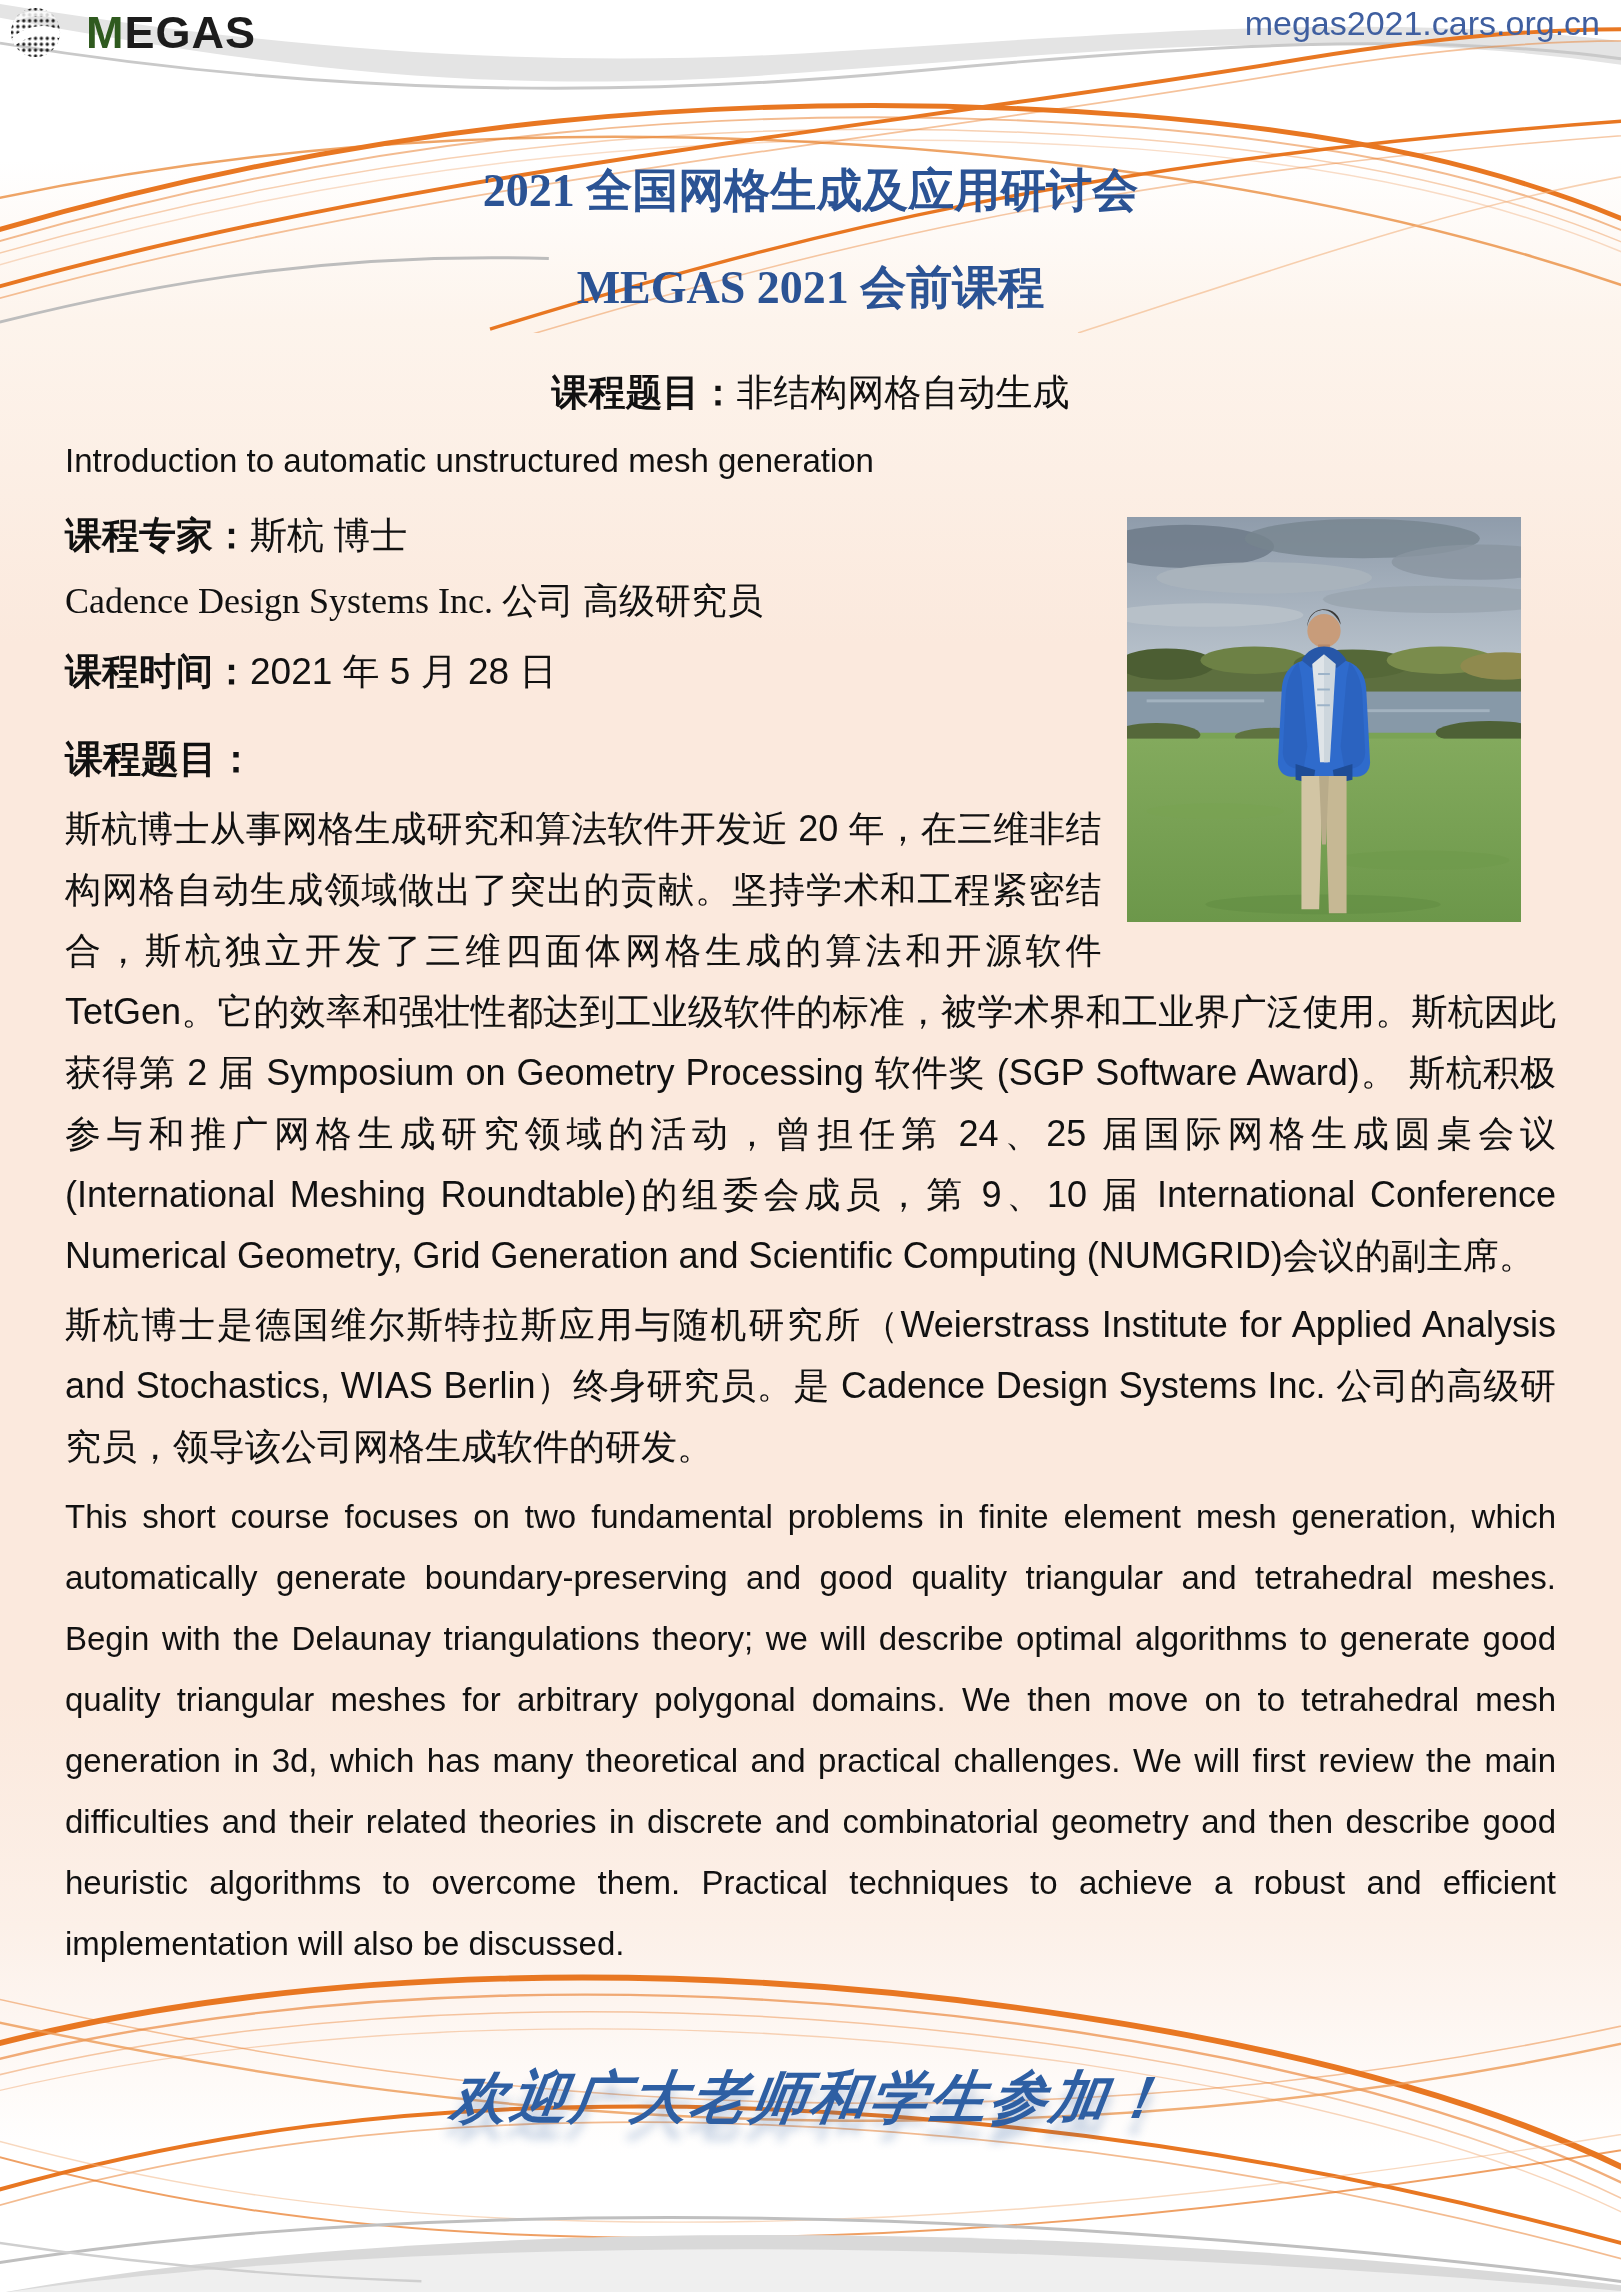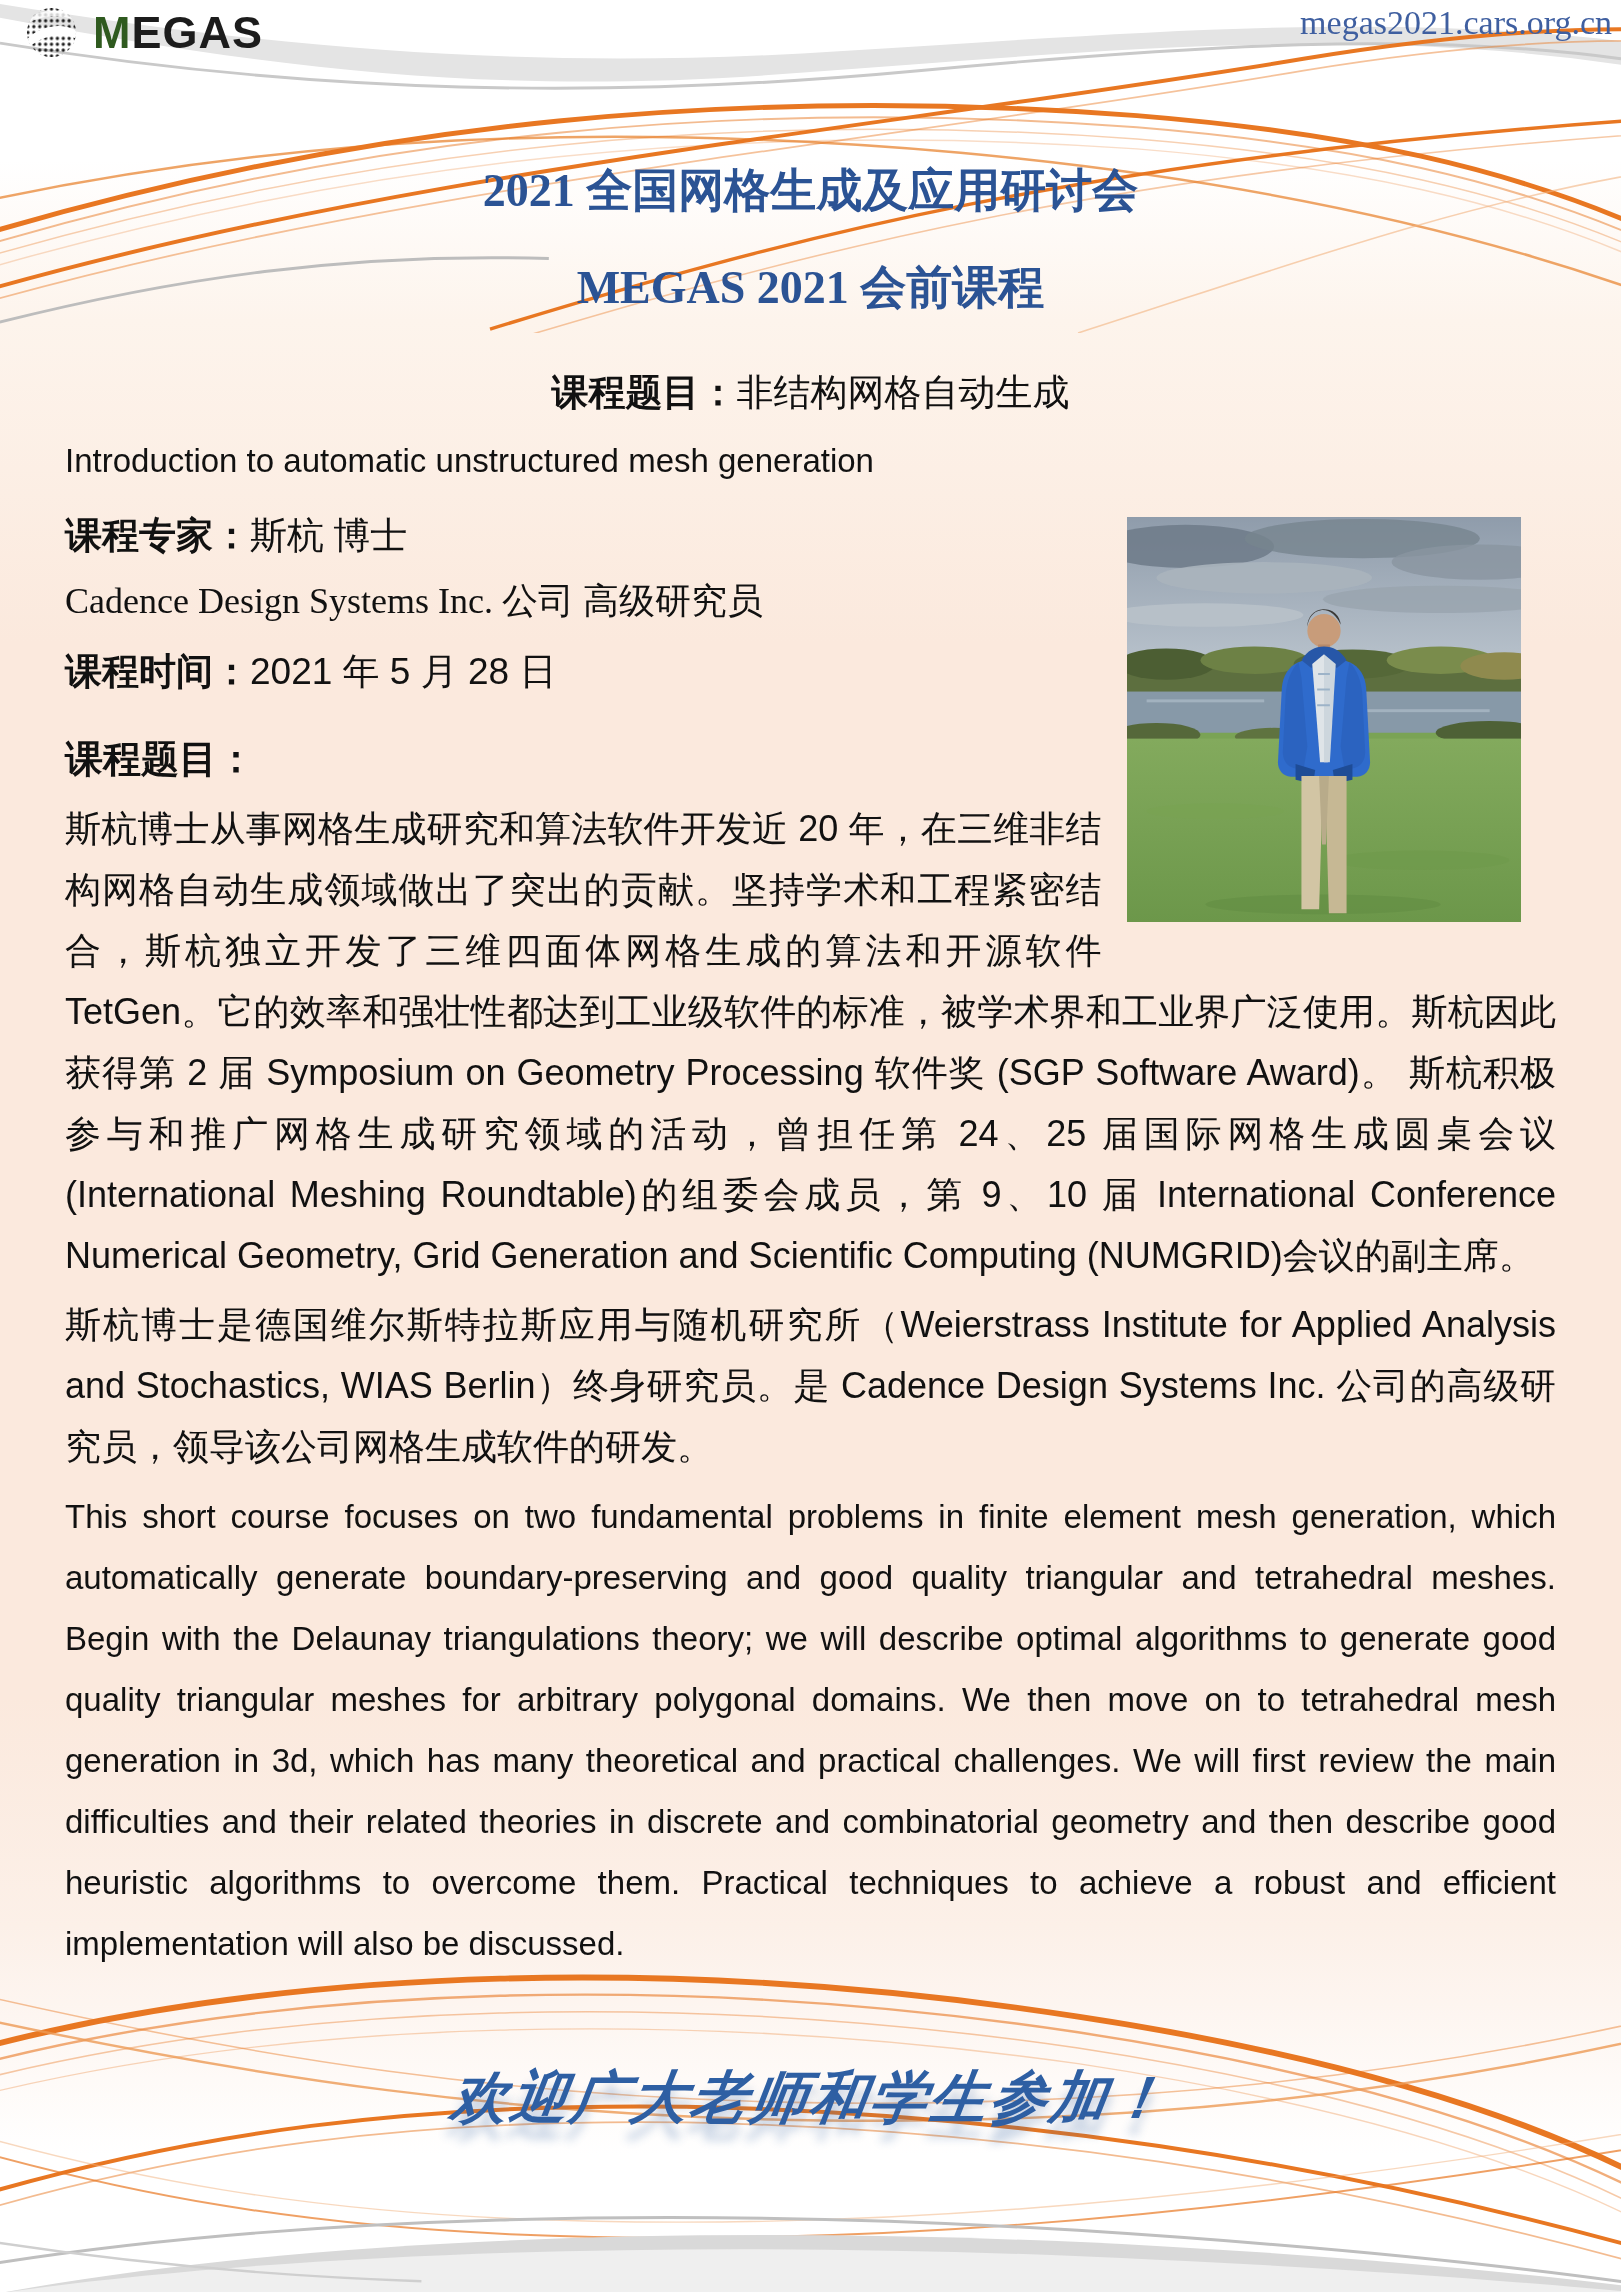--- a/index.html
+++ b/index.html
@@ -4,24 +4,24 @@
 <style>
   html,body{margin:0;padding:0;}
   body{
     width:1621px;height:2293px;position:relative;overflow:hidden;
     background:linear-gradient(180deg,#ffffff 0%,#ffffff 7%,#fdf4ec 14%,#fbe9dd 28%,#fbe9dd 74%,#fcf0e8 84%,#ffffff 94%,#ffffff 100%);
     font-family:"Liberation Serif",serif;color:#111;
   }
   .deco{position:absolute;left:0;width:1621px;pointer-events:none;}
   .deco.top{top:0;height:333px;}
   .deco.bottom{bottom:0;height:392px;}
-  .header-logo{position:absolute;top:5.9px;left:25px;display:flex;align-items:center;gap:15px;z-index:5;}
+  .header-logo{position:absolute;top:5.9px;left:9px;display:flex;align-items:center;gap:24px;z-index:5;}
   .logo-text{display:block;font-family:"Liberation Sans",sans-serif;font-size:45px;font-weight:600;color:#1c1c1c;letter-spacing:1px;line-height:1;}
   .logo-text::first-letter{color:#2f5a1f;}
-  .site-url{position:absolute;top:3.9px;right:9px;z-index:5;font-family:Liberation Serif, serif;font-size:34px;color:#3f5fa0;text-decoration:none;}
+  .site-url{position:absolute;top:3.9px;right:21px;z-index:5;font-family:Liberation Sans, sans-serif;font-size:34px;color:#3f5fa0;text-decoration:none;}
   .content{position:relative;z-index:3;padding:0 65px;}
   .title-block{margin-top:155px;text-align:center;color:#2b5394;font-weight:bold;font-family:"Liberation Serif",serif;}
   .title-line{font-size:46px;line-height:71px;}
   .title-line + .title-line{margin-top:25.5px;}
   .row{font-size:37px;line-height:61px;margin-top:13.7px;}
   .row .lbl{font-family:"Liberation Sans",sans-serif;font-weight:bold;}
   .row .val{font-family:"Liberation Serif",serif;}
   .row .val.sans{font-family:"Liberation Sans",sans-serif;}
   .en-line{font-family:"Liberation Sans",sans-serif;font-size:33px;line-height:57px;margin-top:9.8px;}
   .affil{font-size:36px;line-height:59px;margin-top:5.9px;font-family:"Liberation Serif",serif;}

